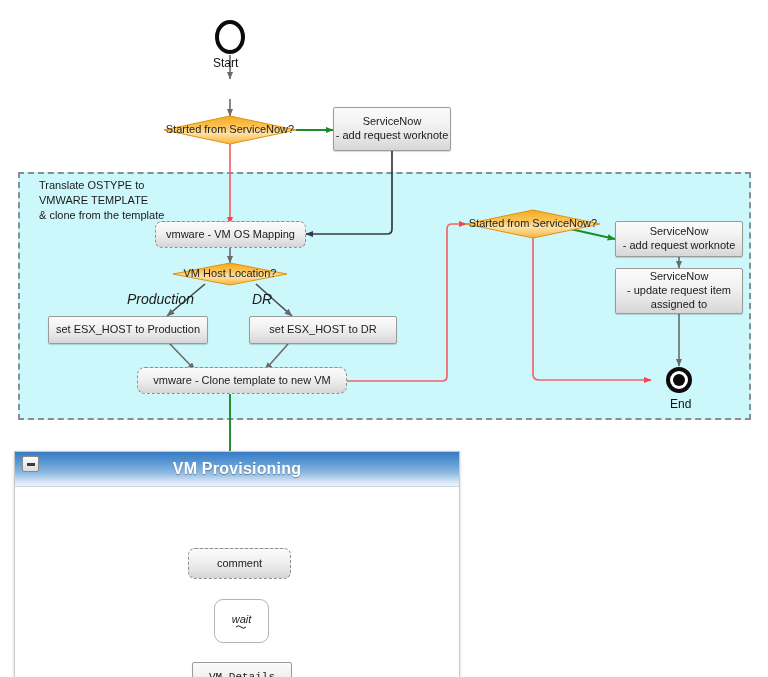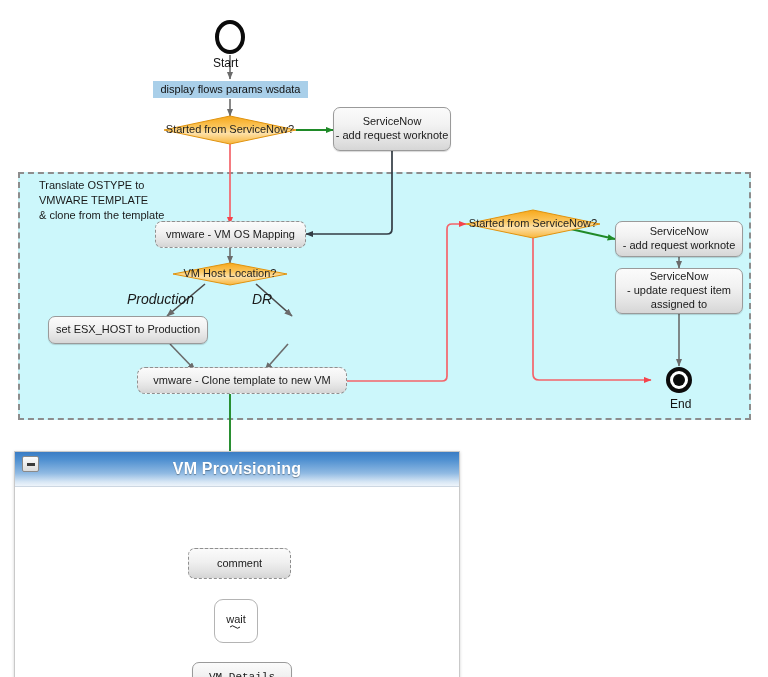--- a/index.html
+++ b/index.html
@@ -35,21 +35,21 @@
     align-items: center;
     justify-content: center;
     text-align: center;
     color: #1a1a1a;
     line-height: 1.25;
   }
 
   
   .proc {
     border: 1px solid #9a9a9a;
-    border-radius: 7px;
+    border-radius: 2px;
     background: linear-gradient(180deg, #fbfbfb 0%, #f2f2f2 40%, #e3e3e3 75%, #d6d6d6 100%);
     box-shadow: 0 1px 1px rgba(0,0,0,0.16);
     font-size: 11px;
   }
   
   .proc-dashed {
     border: 1px dashed #8f8f8f;
     border-radius: 7px;
     background: linear-gradient(180deg, #fbfbfb 0%, #f0f0f0 45%, #e0e0e0 80%, #d4d4d4 100%);
     font-size: 11px;
@@ -263,39 +263,39 @@
     <path d="M230,638 L230,654" stroke="#1f8a28" stroke-width="1.9" fill="none" marker-end="url(#ah-green)"></path>
 
     <polygon points="230,116 296,130 230,144 164,130" fill="url(#diamondGrad)" stroke="#e0930f" stroke-width="1"></polygon>
     <polygon points="230,263 287,274 230,285 173,274" fill="url(#diamondGrad)" stroke="#e0930f" stroke-width="1"></polygon>
     <polygon points="533,210 600,224 533,238 466,224" fill="url(#diamondGrad)" stroke="#e0930f" stroke-width="1"></polygon>
   </svg>
 
   <div class="start-marker" style="left:215px; top:20px;"></div>
   <div class="marker-label" style="left:213px; top:56px;">Start</div>
 
-  <div class="node databox" style="left:153px; top:81px; width:155px; height:17px;">display flows params wsdata</div>
 
   <div class="node decision" style="left:160px; top:116px; width:140px; height:28px;">
     <span class="dlabel">Started from ServiceNow?</span>
   </div>
 
   <div class="node proc" style="left:333px; top:107px; width:118px; height:44px; white-space:pre-line;">ServiceNow
 - add request worknote</div>
 
   <div class="node decision" style="left:173px; top:262px; width:114px; height:24px;">
     <span class="dlabel">VM Host Location?</span>
   </div>
 
   <div class="node proc-dashed" style="left:155px; top:221px; width:151px; height:27px;">vmware - VM OS Mapping</div>
 
   <div class="edge-label" style="left:127px; top:291px;">Production</div>
   <div class="edge-label" style="left:252px; top:291px;">DR</div>
 
   <div class="node proc" style="left:48px; top:316px; width:160px; height:28px;">set ESX_HOST to Production</div>
+  <div class="node proc" style="left:249px; top:316px; width:148px; height:28px;">set ESX_HOST to DR</div>
 
   <div class="node proc-dashed" style="left:137px; top:367px; width:210px; height:27px;border-radius:8px;">vmware - Clone template to new VM</div>
 
   <div class="node decision" style="left:463px; top:210px; width:140px; height:28px;">
     <span class="dlabel">Started from ServiceNow?</span>
   </div>
 
   <div class="node proc" style="left:615px; top:221px; width:128px; height:36px; white-space:pre-line;">ServiceNow
 - add request worknote</div>
   <div class="node proc" style="left:615px; top:268px; width:128px; height:46px; white-space:pre-line;">ServiceNow
@@ -309,21 +309,21 @@
     <div class="panel-titlebar">
       <div class="panel-collapse">
           <span></span>
         </div>
       <div class="panel-title">VM Provisioning</div>
     </div>
     <div class="panel-body">
 
       <div class="node proc-dashed" style="left:173px; top:61px; width:103px; height:31px;">comment</div>
 
-      <div class="node wait-node" style="left:199px; top:112px; width:44px; height:44px;">
+      <div class="node wait-node" style="left:199px; top:112px; width:55px; height:44px;font-style:italic;">
         <span>wait</span>
         <svg class="wait-squiggle" viewBox="0 0 14 5">
           <path d="M1,3 Q3.5,0.5 6,3 T11,3" stroke="#222" stroke-width="1" fill="none"></path>
         </svg>
       </div>
 
       <div class="node proc" style="left:177px; top:175px; width:100px; height:32px;font-family:Liberation Mono, monospace;">VM Details</div>
 
     </div>
   </div>

